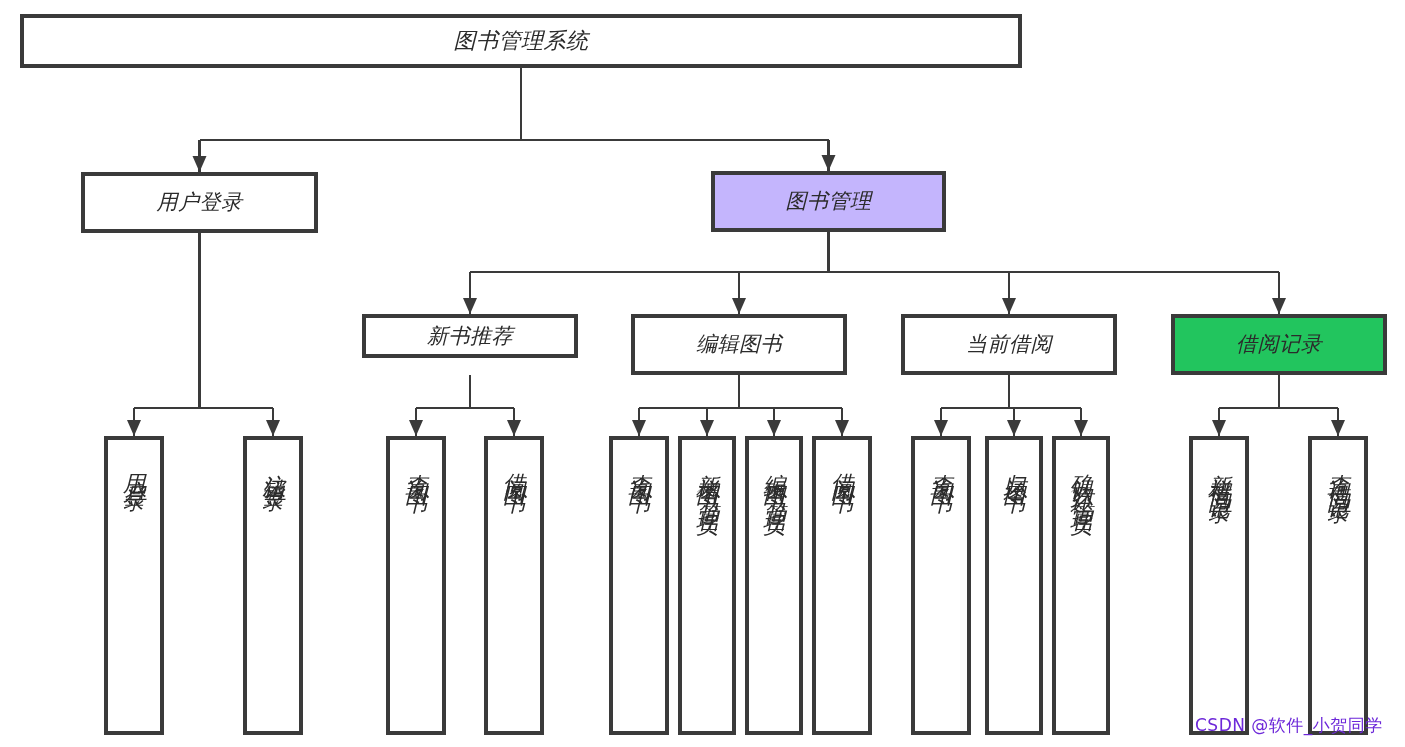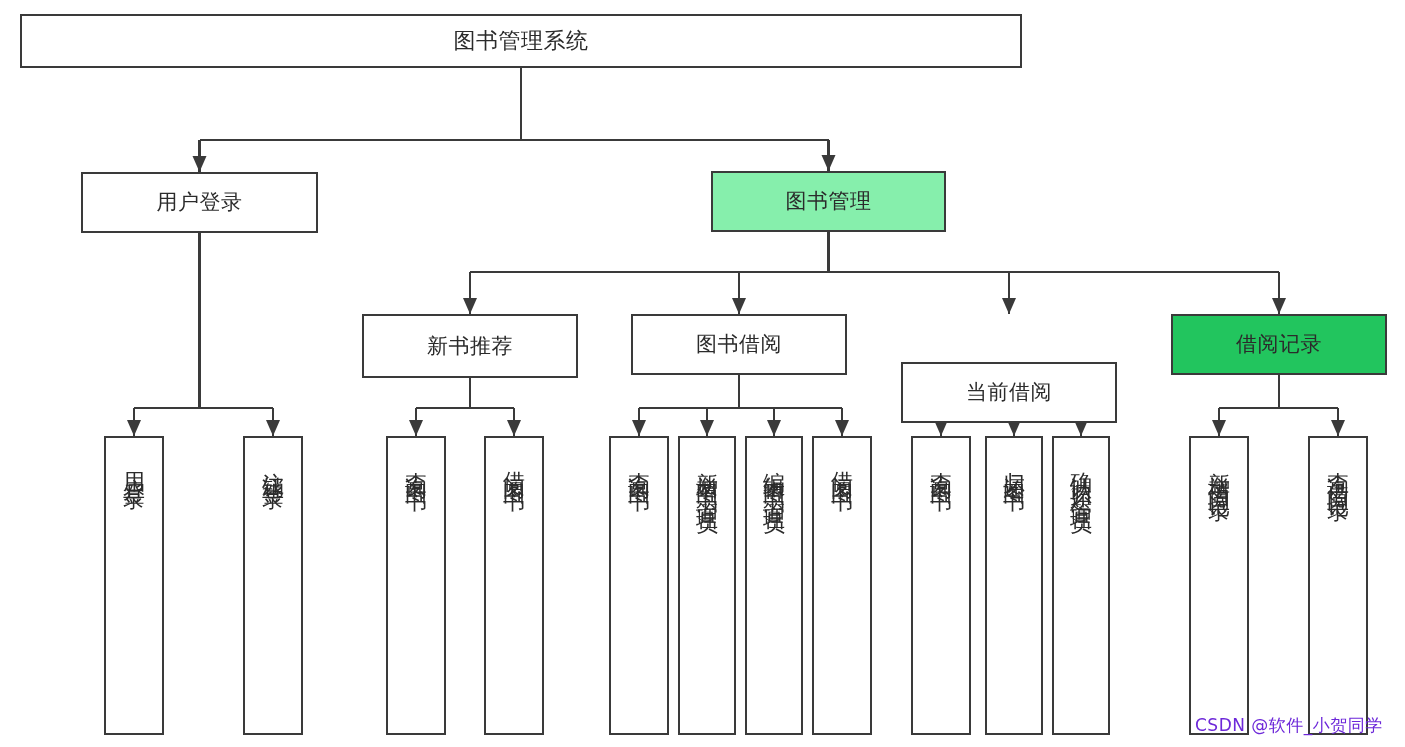--- a/index.html
+++ b/index.html
@@ -30,25 +30,26 @@
     top: 0;
     width: 1405px;
     height: 747px;
     pointer-events: none;
   }
 
   .node {
     position: absolute;
     box-sizing: border-box;
     background: #ffffff;
-    border: 2px solid #3b82f6;
+    border: 4px solid #3b82f6;
     display: flex;
     align-items: center;
     justify-content: center;
     overflow: hidden;
+    font-style: italic;
   }
 
   
   .node::after {
     content: "";
     position: absolute;
     left: -1px;
     top: -1px;
     right: -1px;
     bottom: -1px;
@@ -154,30 +155,30 @@
       <polygon points="1212,420 1226,420 1219,436" fill="#3a3a3a"></polygon>
       <line x1="1338" y1="408" x2="1338" y2="436" stroke="#3a3a3a" stroke-width="2.4" shape-rendering="crispEdges"></line>
       <polygon points="1331,420 1345,420 1338,436" fill="#3a3a3a"></polygon>
     </svg>
 <div class="node horiz root" style="left: 20px; top: 14px; width: 1002px; height: 54px; border-color: rgb(58, 58, 58); background: rgb(255, 255, 255);">
       <span class="node-label" style="color: rgb(43, 43, 43);">图书管理系统</span>
     </div>
     <div class="node horiz" style="left: 81px; top: 172px; width: 237px; height: 61px; border-color: rgb(58, 58, 58); background: rgb(255, 255, 255);">
       <span class="node-label" style="color: rgb(43, 43, 43);">用户登录</span>
     </div>
-    <div class="node horiz" style="left: 711px; top: 171px; width: 235px; height: 61px; border-color: rgb(58, 58, 58); background: #86efac;">
+    <div class="node horiz" style="left: 711px; top: 171px; width: 235px; height: 61px; border-color: rgb(58, 58, 58); background: #c4b5fd;">
       <span class="node-label" style="color: rgb(43, 43, 43);">图书管理</span>
     </div>
-    <div class="node horiz" style="left: 362px; top: 314px; width: 216px; height: 64px; border-color: rgb(58, 58, 58); background: rgb(255, 255, 255);">
+    <div class="node horiz" style="left: 362px; top: 314px; width: 216px; height: 44px; border-color: rgb(58, 58, 58); background: rgb(255, 255, 255);">
       <span class="node-label" style="color: rgb(43, 43, 43);">新书推荐</span>
     </div>
     <div class="node horiz" style="left: 631px; top: 314px; width: 216px; height: 61px; border-color: rgb(58, 58, 58); background: rgb(255, 255, 255);">
-      <span class="node-label" style="color: rgb(43, 43, 43);">图书借阅</span>
-    </div>
-    <div class="node horiz" style="left: 901px; top: 314px; width: 216px; height: 61px; border-color: rgb(58, 58, 58); background: rgb(255, 255, 255); margin-top: 48px;">
+      <span class="node-label" style="color: rgb(43, 43, 43);">编辑图书</span>
+    </div>
+    <div class="node horiz" style="left: 901px; top: 314px; width: 216px; height: 61px; border-color: rgb(58, 58, 58); background: rgb(255, 255, 255);">
       <span class="node-label" style="color: rgb(43, 43, 43);">当前借阅</span>
     </div>
     <div class="node horiz" style="left: 1171px; top: 314px; width: 216px; height: 61px; border-color: rgb(58, 58, 58); background: #22c55e;">
       <span class="node-label" style="color: rgb(43, 43, 43);">借阅记录</span>
     </div>
     <div class="node vert" style="left: 104px; top: 436px; width: 60px; height: 299px; border-color: rgb(58, 58, 58); background: rgb(255, 255, 255);">
       <span class="node-label" style="color: rgb(43, 43, 43);">用户登录</span>
     </div>
     <div class="node vert" style="left: 243px; top: 436px; width: 60px; height: 299px; border-color: rgb(58, 58, 58); background: rgb(255, 255, 255);">
       <span class="node-label" style="color: rgb(43, 43, 43);">注销登录</span>

